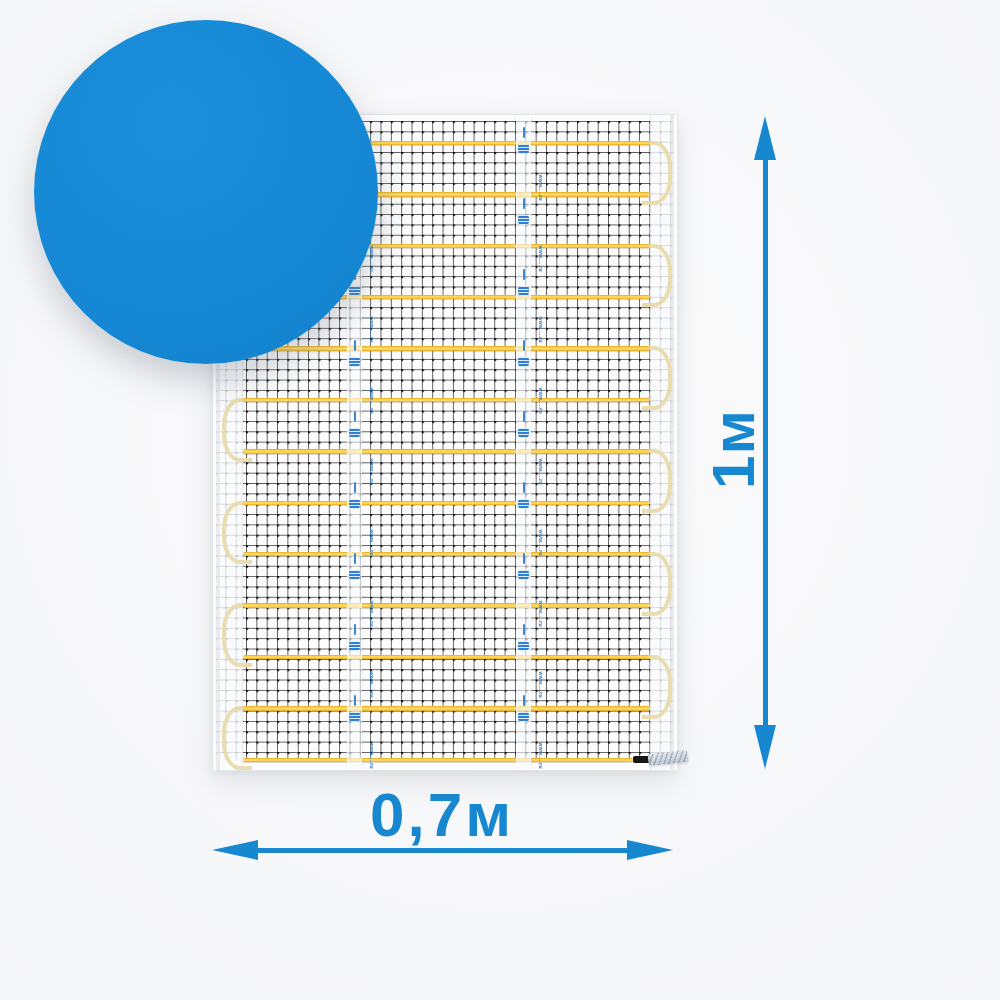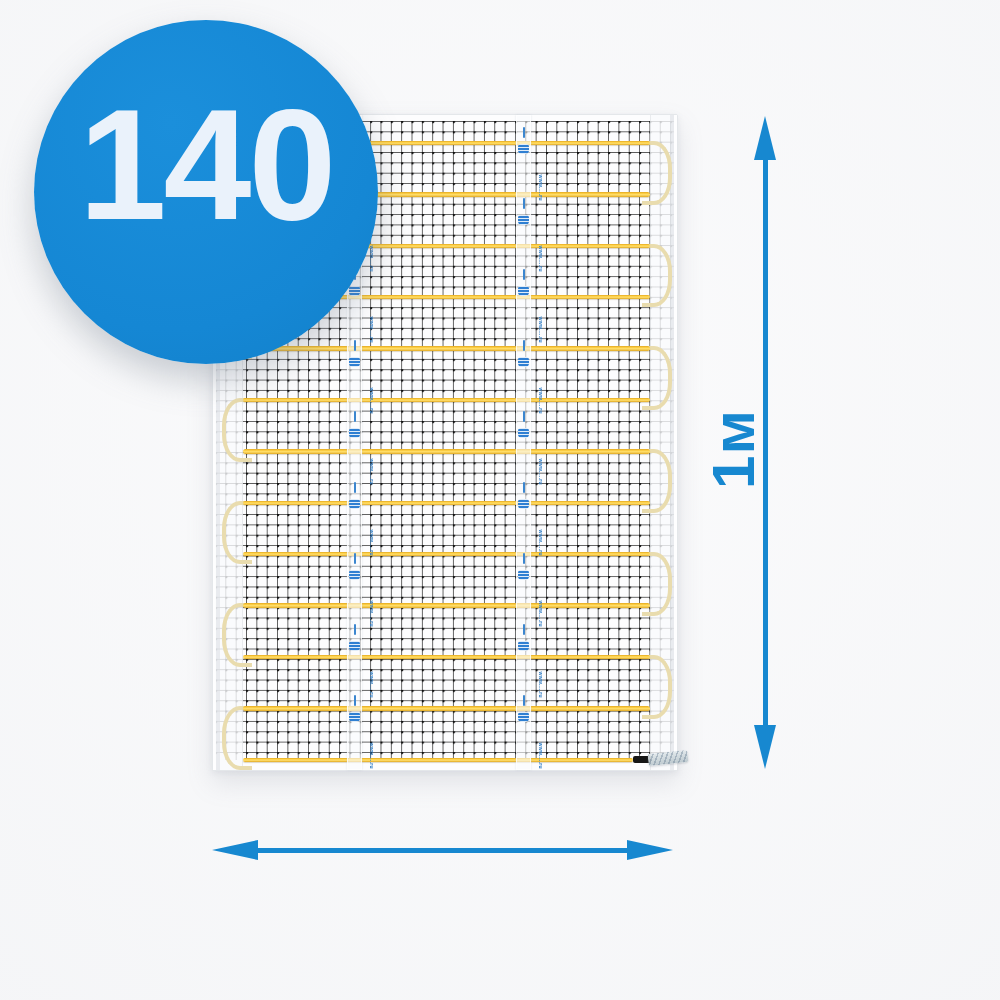--- a/index.html
+++ b/index.html
@@ -227,25 +227,25 @@
             <div class="tape-logo" style=""></div>
             <span class="tape-text">www.....ru</span>
           </div>
         </div>
       </div>
     <div class="lead-sleeve"></div>
     <div class="lead-splice"></div>
   </div>
 
   <div class="badge">
-    <div class="badge-value">140</div>
   </div>
 
   <div class="dim v-line2"></div>
   <div class="dim head up"></div>
   <div class="dim head down"></div>
   <div class="dim-label v-label">1м</div>
 
   <div class="dim h-line"></div>
   <div class="dim head leftw"></div>
   <div class="dim head rightw"></div>
+  <div class="dim-label h-label">0,7м</div>
 
 </div>
 
 </body></html>

